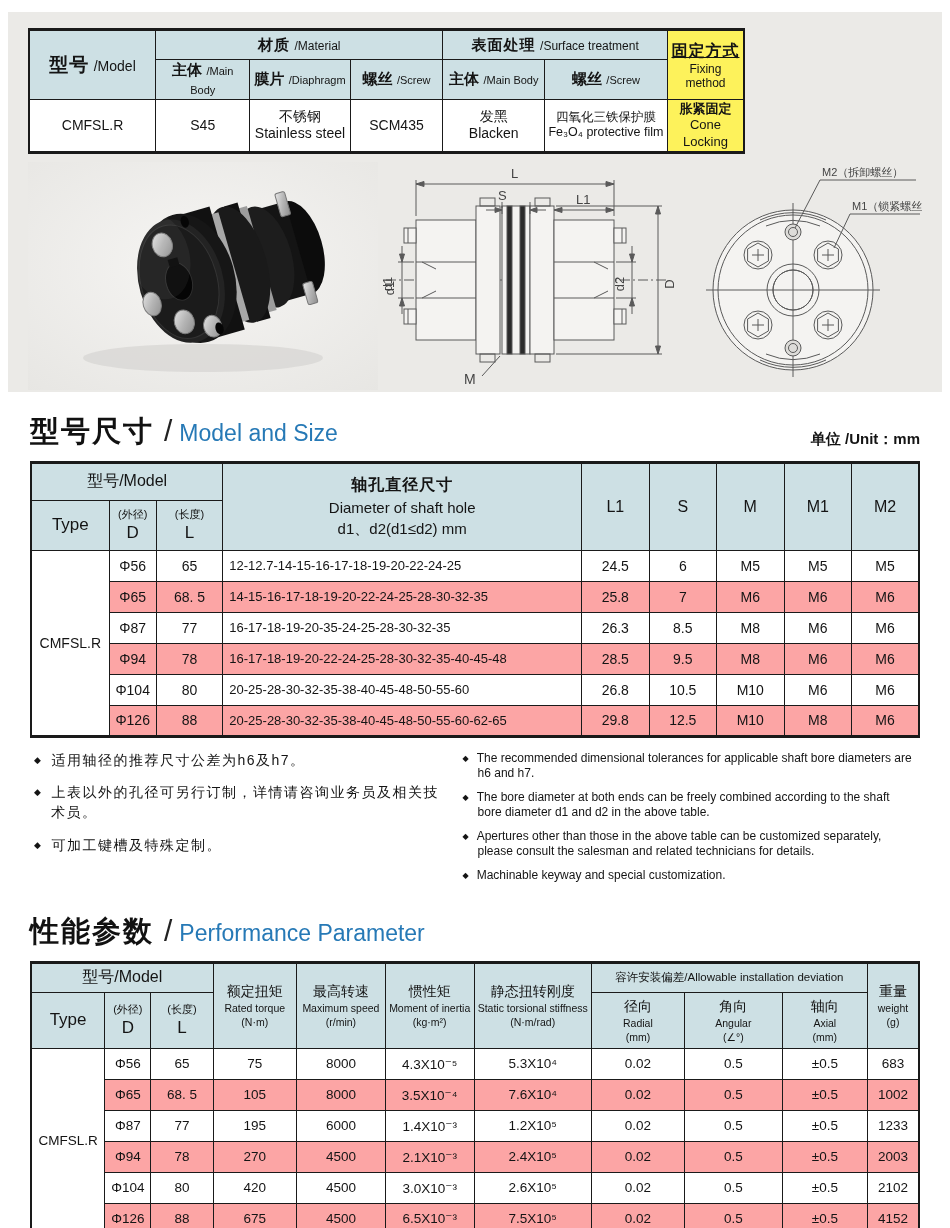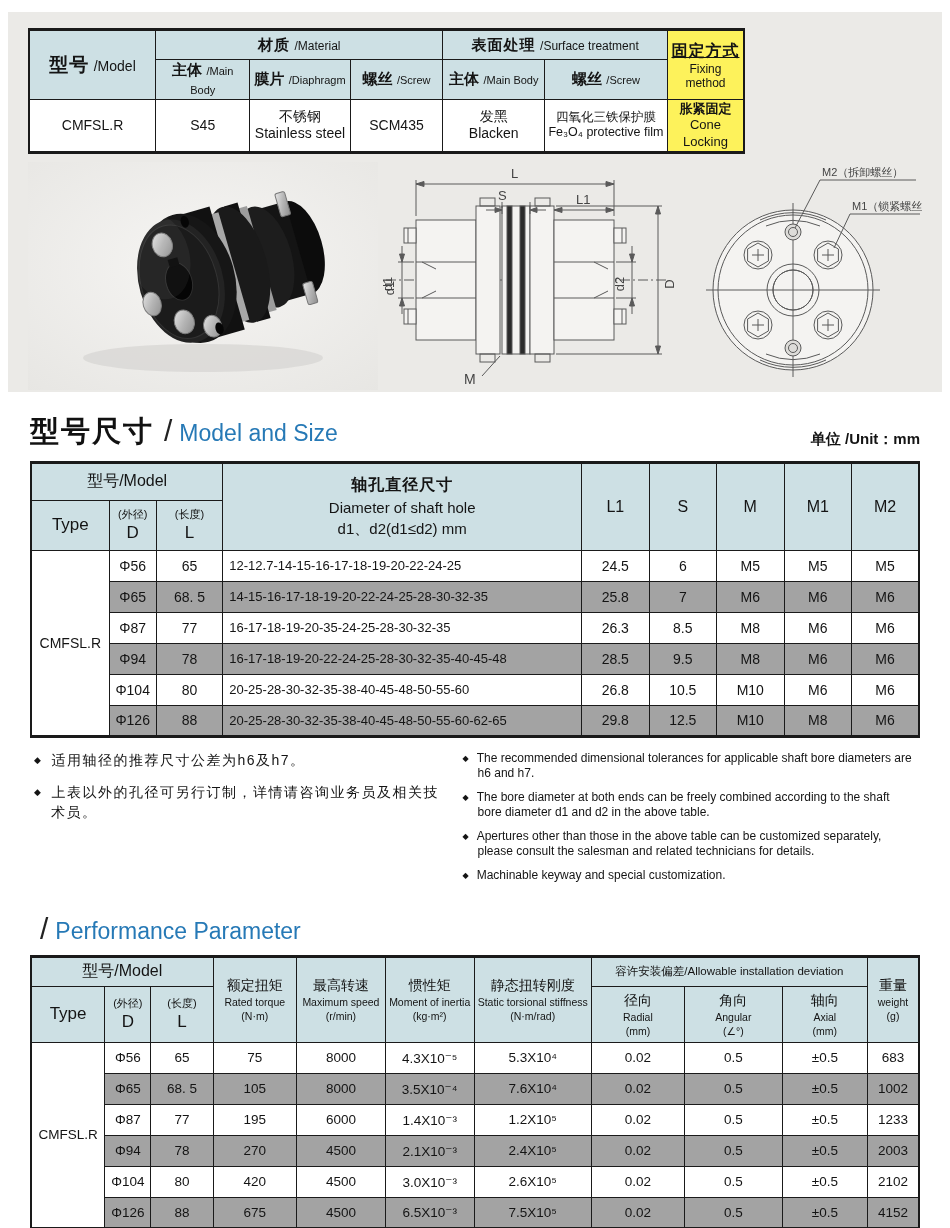--- a/index.html
+++ b/index.html
@@ -37,21 +37,21 @@
   
   .sec-title { display:flex; align-items:baseline; margin:20px 30px 9px 30px; }
   .sec-cn { font-size:29px; font-weight:bold; letter-spacing:2px; color:#111; }
   .sec-slash { font-size:30px; font-weight:normal; margin:0 7px 0 10px; color:#222; }
   .sec-en { font-size:23px; color:#2679b6; }
   .sec-unit { margin-left:auto; font-size:15px; font-weight:bold; align-self:flex-end; padding-bottom:3px; }
 
   
   .data-tbl { width:890px; margin:0 30px; table-layout:fixed; border:2px solid #1a1a1a; border-top-width:3.5px; border-bottom-width:3.5px; background:#fff; }
   .data-tbl th,.data-tbl td { border:1.6px solid #1a1a1a; text-align:center; vertical-align:middle; padding:1px 2px; font-weight:normal; }
-  .cream { background:#a3a3a3; }
+  .cream { background:#fca5a5; }
   .type-cell { font-size:16px; background:#fff; }
   .h-model { font-size:16px; font-weight:bold; height:38px; }
   .h-sub-top { font-size:11px; line-height:1.3; display:block; }
   .h-sub-big { font-size:17px; line-height:1.25; display:block; }
   .h-type { font-size:17px; }
   .shaft-hd div { line-height:1.45; }
   .shaft-hd .l1 { font-size:16px; font-weight:bold; letter-spacing:1px; }
   .shaft-hd .l2,.shaft-hd .l3 { font-size:15px; }
   .h-col { font-size:16px; font-weight:bold; }
   .size-tbl td { height:31px; font-size:14px; }
@@ -430,30 +430,32 @@
     <td class="cream">M8</td>
     <td class="cream">M6</td>
   </tr>
 </tbody>
   </table>
 
 <div class="notes">
   <div class="notes-cn">
     <div class="note">适用轴径的推荐尺寸公差为h6及h7。</div>
     <div class="note">上表以外的孔径可另行订制，详情请咨询业务员及相关技术员。</div>
+    <div class="note">可加工键槽及特殊定制。</div>
   </div>
   <div class="notes-en">
     <div class="note-en">The recommended dimensional tolerances for applicable shaft bore diameters are h6 and h7.</div>
     <div class="note-en">The bore diameter at both ends can be freely combined according to the shaft bore diameter d1 and d2 in the above table.</div>
     <div class="note-en">Apertures other than those in the above table can be customized separately, please consult the salesman and related technicians for details.</div>
     <div class="note-en">Machinable keyway and special customization.</div>
   </div>
 </div>
 
 <div class="sec-title">
+  <span class="sec-cn">性能参数</span>
   <span class="sec-slash">/</span>
   <span class="sec-en">Performance Parameter</span>
 </div>
 
 <table class="data-tbl perf-tbl">
   <colgroup>
     <col style="width:8.3%">
       <col style="width:5.2%">
       <col style="width:7.0%">
     <col style="width:9.4%">

